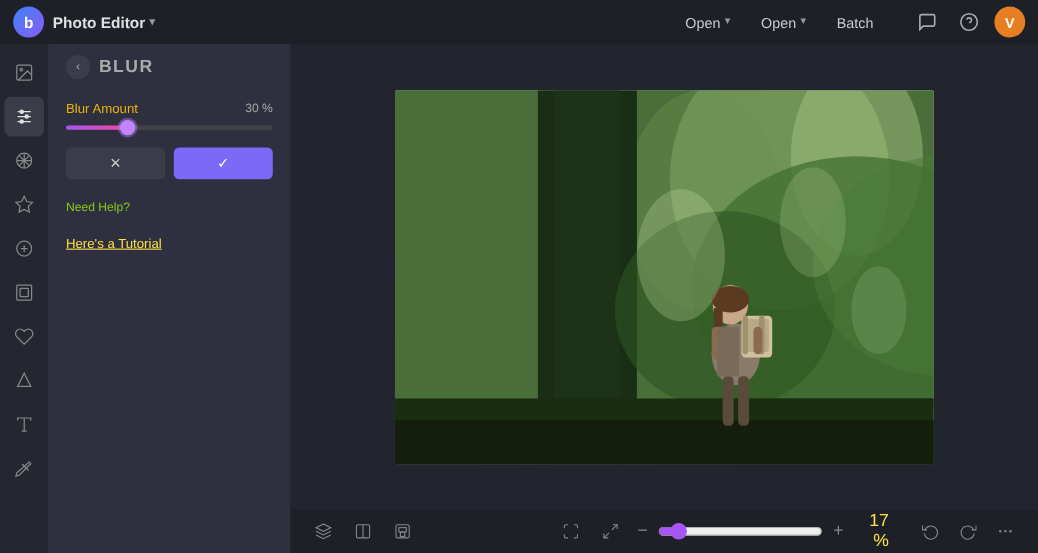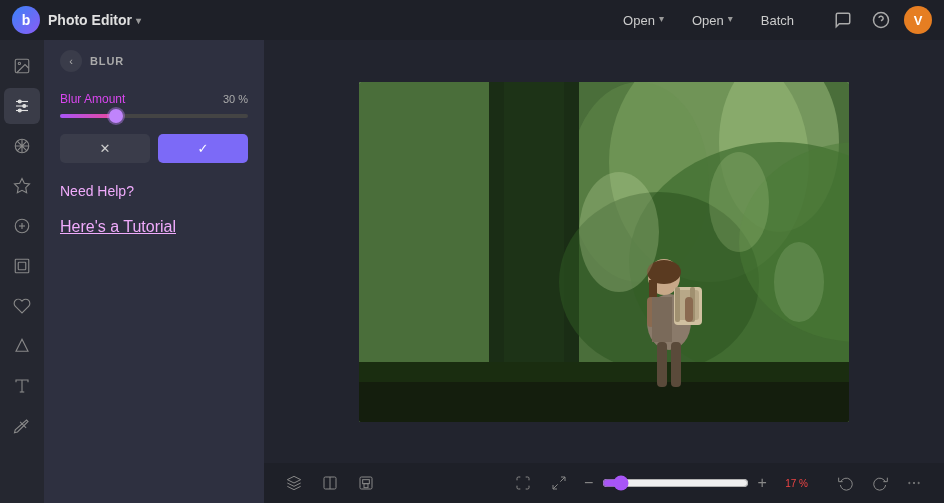--- a/index.html
+++ b/index.html
@@ -149,21 +149,21 @@
       background: #3a3c4a;
       display: flex;
       align-items: center;
       justify-content: center;
       cursor: pointer;
       font-size: 11px;
       color: #aaa;
       border: none;
     }
     .panel-title {
-      font-size: 11px;
+      font-size: 16px;
       font-weight: 600;
       color: #aaa;
       letter-spacing: 0.08em;
       text-transform: uppercase;
     }
 
     
     .tab-bar {
       display: flex;
       border-bottom: 1px solid #3a3c4a;
@@ -189,21 +189,21 @@
       flex: 1;
     }
     .control-row {
       display: flex;
       align-items: center;
       justify-content: space-between;
       margin-bottom: 8px;
     }
     .control-label {
       font-size: 12px;
-      color: #d946ef;
+      color: #eab308;
     }
     .control-value {
       font-size: 11px;
       color: #aaa;
     }
     .slider-container {
       width: 100%;
       margin-bottom: 16px;
     }
     .slider-track {
@@ -267,27 +267,27 @@
       display: flex;
       align-items: center;
       justify-content: center;
     }
 
     
     .help-section {
       margin-top: 8px;
     }
     .help-title {
-      font-size: 14px;
-      color: #f0abfc;
+      font-size: 11px;
+      color: #84cc16;
       margin-bottom: 4px;
     }
     .help-link {
-      font-size: 16px;
-      color: #f0abfc;
+      font-size: 12px;
+      color: #fde047;
       cursor: pointer;
       text-decoration: underline;
       margin-top: 19px;
     }
 
     
     .canvas-area {
       flex: 1;
       background: #22242e;
       display: flex;
@@ -355,22 +355,22 @@
       color: #888;
       font-size: 16px;
       background: none;
       border: none;
     }
     .zoom-slider {
       width: 80px;
       accent-color: #7c6af7;
     }
     .zoom-value {
-      font-size: 10px;
-      color: #ef4444;
+      font-size: 16px;
+      color: #fde047;
       min-width: 32px;
       text-align: right;
     }
     .right-bottom-icons {
       display: flex;
       align-items: center;
       gap: 6px;
       margin-left: 16px;
     }
   </style>

